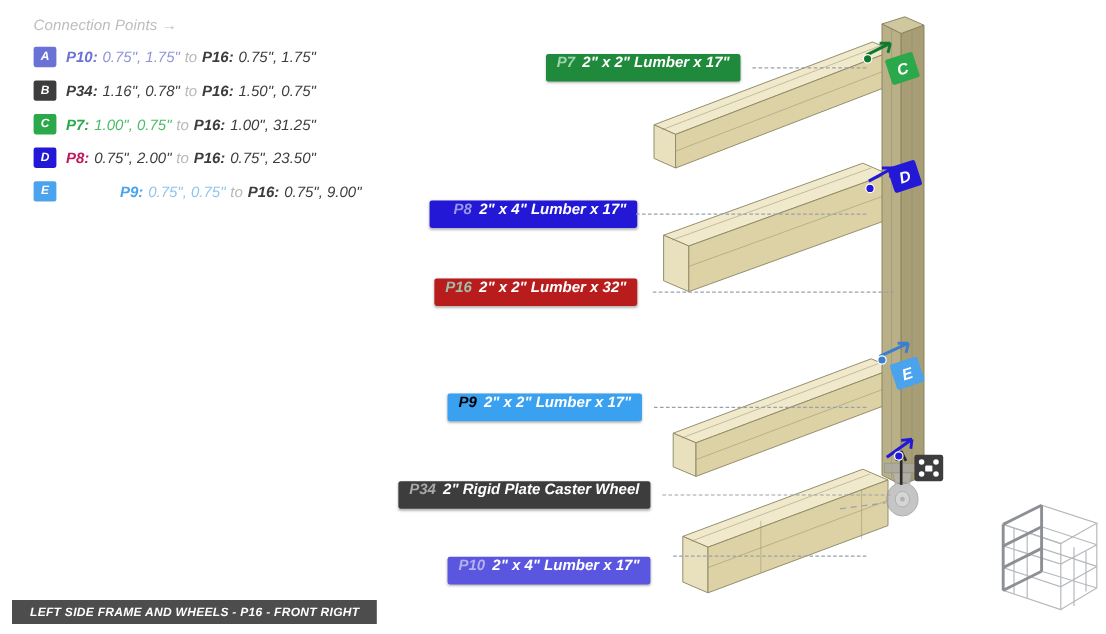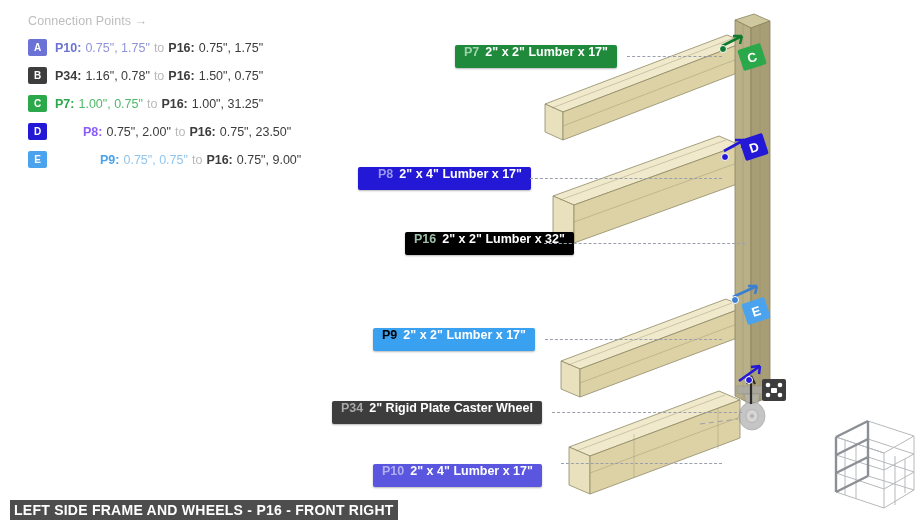--- a/index.html
+++ b/index.html
@@ -3,21 +3,21 @@
 <meta charset="utf-8">
 <style>
   * { box-sizing: border-box; }
   html, body {
     margin: 0; padding: 0;
     width: 922px; height: 528px;
     background: #ffffff;
     font-family: "Liberation Sans", sans-serif;
     overflow: hidden;
   }
-  #root { position: relative; width: 922px; height: 528px; background:#fff; }
+  #root { position: relative; width: 922px; height: 528px; background:#fff;font-style:italic; }
 
   
   .legend { position: absolute; left: 28px; top: 14px; width: 310px; }
   .legend-title {
     font-size: 12.5px; color: #bdbdbd; letter-spacing: .1px;
     margin-bottom: 11px; white-space: nowrap;
   }
   .legend-sub {
     font-size: 11.5px; color: #c4c4c4; margin-bottom: 14px;
     display: flex; align-items: center; gap: 5px; white-space: nowrap;
@@ -52,22 +52,22 @@
   }
   .callout .pid { font-weight: bold; }
   .leader {
     position: absolute; height: 0; border-top: 1px dashed #9aa0ab;
   }
 
   
   .caption {
     position: absolute; left: 10px; top: 500px; height: 20px;
     background: #4d4d4d; color: #ffffff;
-    font-size: 14px; font-weight: bold; letter-spacing: .25px;
-    display: flex; align-items: center; padding: 0 4px; white-space: nowrap;
+    font-size: 10px; font-weight: bold; letter-spacing: .25px;
+    display: flex; align-items: center; padding: 0 15px; white-space: nowrap;
   }
 
   
   #scene { position: absolute; left: 0; top: 0; width: 922px; height: 528px; pointer-events: none; }
 
   
   .mbadge {
     position: absolute; width: 24px; height: 22px; border-radius: 2px;
     color: #fff; font-size: 13px; font-weight: bold;
     display: flex; align-items: center; justify-content: center;
@@ -221,21 +221,21 @@
             <span class="src-id" style="color: rgb(42, 168, 74);">P7:</span>
             <span class="src-val" style="color: rgb(79, 186, 105);">1.00", 0.75"</span>
             <span class="to" style="color: rgb(185, 185, 185);">to</span>
             <span class="dst-id" style="color: rgb(60, 60, 60);">P16:</span>
             <span class="dst-val" style="color: rgb(60, 60, 60);">1.00", 31.25"</span>
           </div>
         </div>
         <div class="legend-row">
           <div class="badge" style="background: rgb(34, 24, 214);">D</div>
           <div class="lr-text">
-            <span class="src-id" style="color: #8b5cf6; margin-left: 28px;">P8:</span>
+            <span class="src-id" style="color: #be185d;">P8:</span>
             <span class="src-val" style="color: rgb(60, 60, 60);">0.75", 2.00"</span>
             <span class="to" style="color: rgb(185, 185, 185);">to</span>
             <span class="dst-id" style="color: rgb(60, 60, 60);">P16:</span>
             <span class="dst-val" style="color: rgb(60, 60, 60);">0.75", 23.50"</span>
           </div>
         </div>
         <div class="legend-row">
           <div class="badge" style="background: rgb(74, 163, 236);">E</div>
           <div class="lr-text">
             <span class="src-id" style="color: rgb(74, 163, 236); margin-left: 45px;">P9:</span>
@@ -252,21 +252,21 @@
       <div class="callout" style="left: 455px; top: 45px; background: rgb(31, 138, 59);">
         <span class="pid" style="color: rgb(159, 212, 174);">P7</span>
         <span>2" x 2" Lumber x 17"</span>
       </div>
       <div class="leader" style="left: 627px; top: 56px; width: 95px;"></div>
       <div class="callout" style="left: 358px; top: 167px; background: rgb(34, 24, 214); padding-left: 20px;">
         <span class="pid" style="color: rgb(154, 150, 236);">P8</span>
         <span>2" x 4" Lumber  x 17"</span>
       </div>
       <div class="leader" style="left: 530px; top: 178px; width: 192px;"></div>
-      <div class="callout" style="left: 362px; top: 232px; background: #000000; margin-left: 43px;">
+      <div class="callout" style="left: 362px; top: 232px; background: #b91c1c;">
         <span class="pid" style="color: rgb(157, 191, 169);">P16</span>
         <span>2" x 2" Lumber x 32"</span>
       </div>
       <div class="leader" style="left: 544px; top: 243px; width: 201px;"></div>
       <div class="callout" style="left: 373px; top: 328px; background: rgb(58, 160, 240);">
         <span class="pid" style="color: #000000;">P9</span>
         <span>2" x 2" Lumber x 17"</span>
       </div>
       <div class="leader" style="left: 545px; top: 339px; width: 177px;"></div>
       <div class="callout" style="left: 332px; top: 401px; background: rgb(61, 61, 61);">

